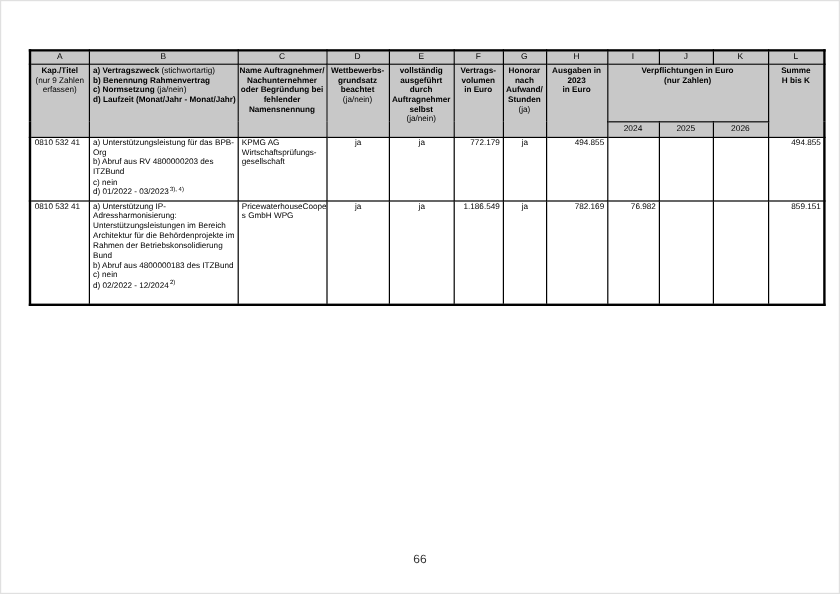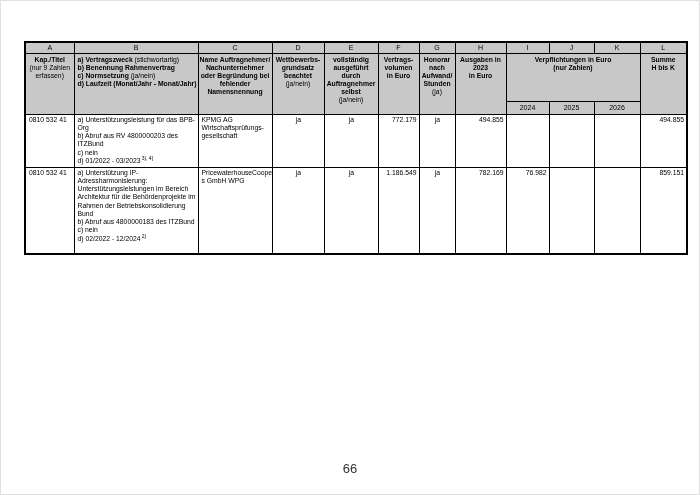--- a/index.html
+++ b/index.html
@@ -63,21 +63,21 @@
   }
   tr.data.r1 td { height:53px; }
   tr.data.r2 td { height:87px; }
   td.num { text-align:right; padding-right:2px; }
   td.ctr { text-align:center; }
   .sup { font-size:5px; position:relative; top:-2.5px; margin-left:1px; }
   .pagenum {
     position:absolute;
     left:0; right:0; top:460px;
     text-align:center;
-    font-size:13px; color:#333;
+    font-size:10px; color:#333;
   }
 </style>
 </head>
 <body>
 
 <div class="page">
 
   <table class="contracts">
     <colgroup>
       <col style="width:49px">

